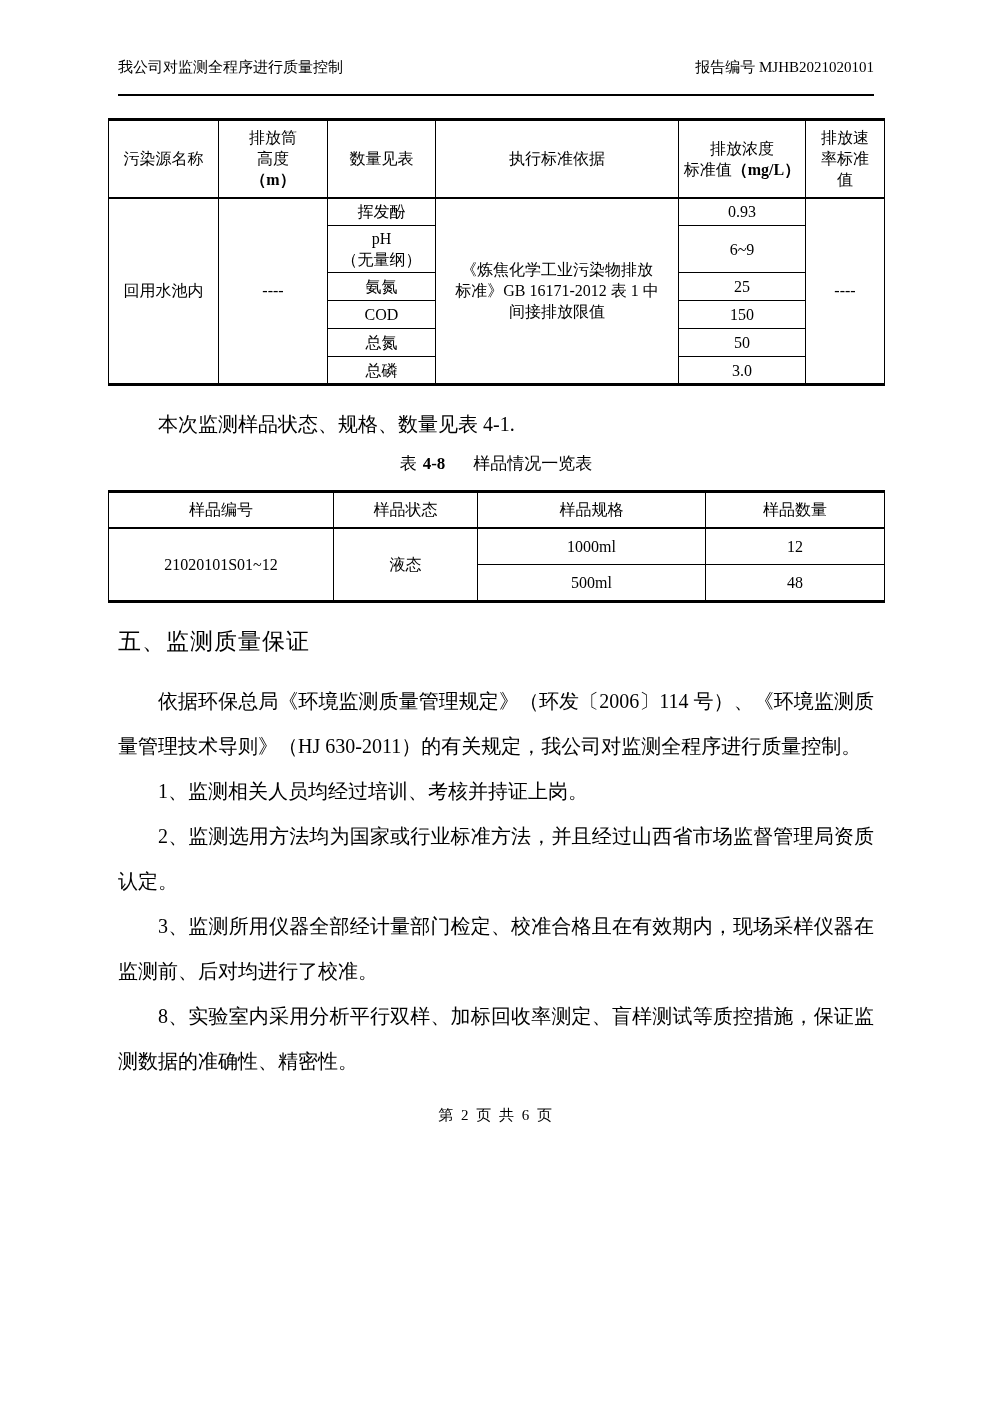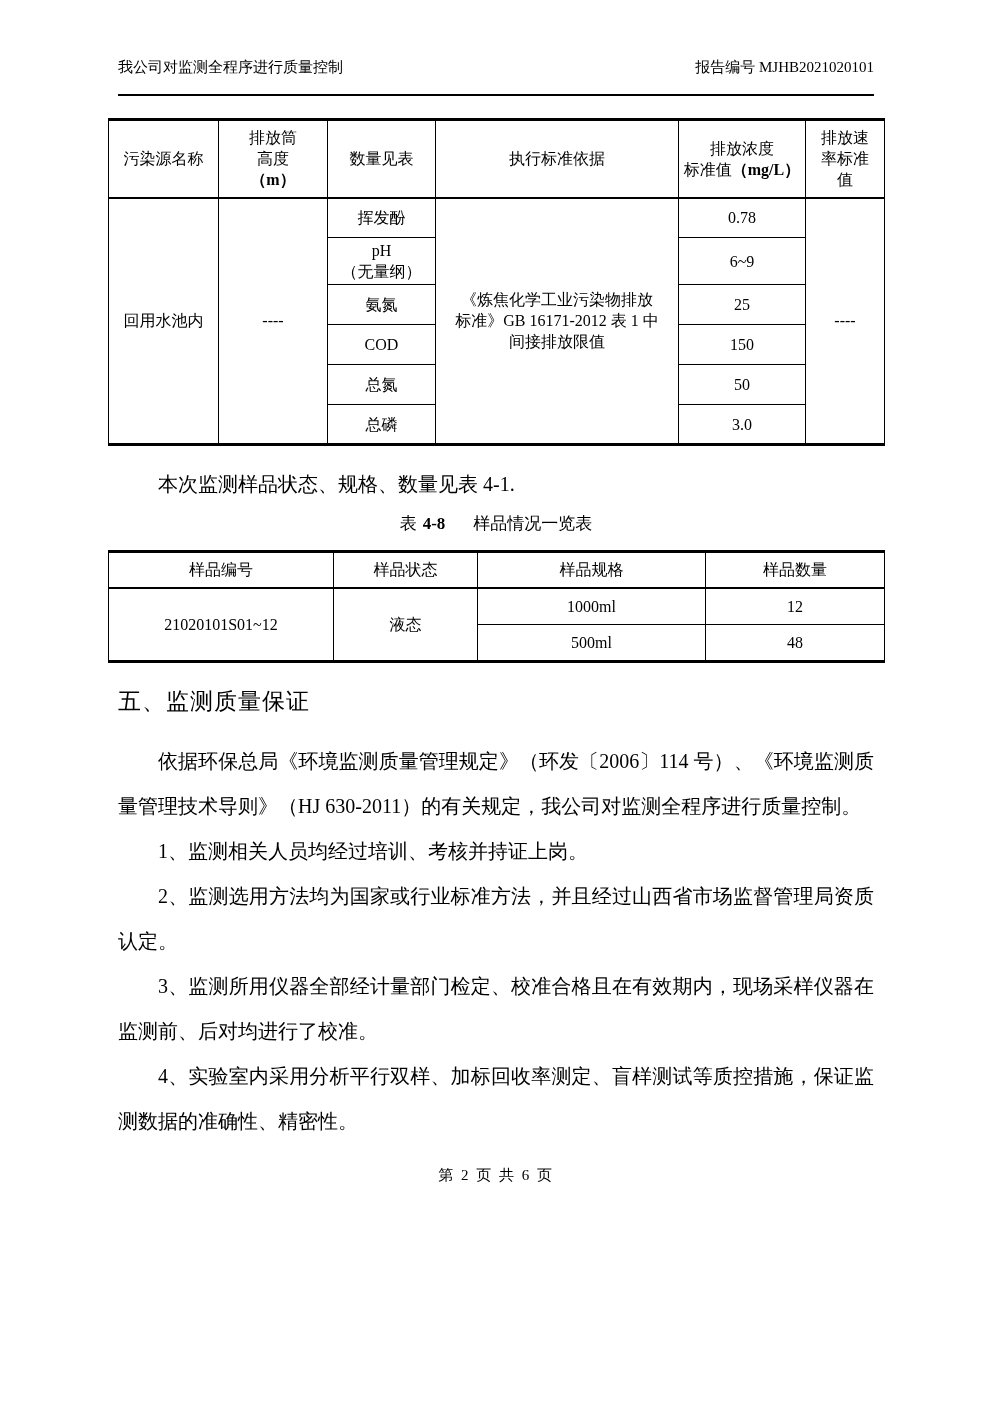--- a/index.html
+++ b/index.html
@@ -28,21 +28,21 @@
     border: 1px solid #000;
     font-weight: normal; text-align: center; vertical-align: middle;
     font-size: 16px; line-height: 21px; padding: 2px 3px;
     overflow: hidden;
   }
   .pre { white-space: pre-line; }
   .bold { font-weight: bold; }
 
   .standards-table { margin-top: 22px; }
   .standards-table thead th { height: 78px; border-bottom: 2px solid #000; }
-  .standards-table tbody td { height: 40px; }
+  .standards-table tbody td { height: 28px; }
 
   .samples-table { margin-top: 15px; }
   .samples-table thead th { height: 36px; border-bottom: 2px solid #000; }
   .samples-table tbody td { height: 37px; }
 
   
   .section-heading {
     font-size: 23px; font-weight: normal; letter-spacing: 1px;
     margin: 28px 10px 0 10px; line-height: 30px;
   }
@@ -108,21 +108,21 @@
       </tr>
     </thead>
     <tbody>
       <tr>
         <td rowspan="6">回用水池内</td>
         <td rowspan="6">----</td>
         <td>挥发酚</td>
         <td rowspan="6" class="pre">《炼焦化学工业污染物排放
 标准》GB 16171-2012 表 1 中
 间接排放限值</td>
-        <td>0.78</td>
+        <td>0.93</td>
         <td rowspan="6">----</td>
       </tr>
       <tr>
         <td class="pre">pH
 （无量纲）</td>
         <td>6~9</td>
       </tr>
       <tr>
         <td>氨氮</td>
         <td>25</td>
@@ -178,18 +178,18 @@
     </tbody>
   </table>
 
   <h2 class="section-heading second">五、监测质量保证</h2>
 
   <div class="qa-block">
     <p>依据环保总局《环境监测质量管理规定》（环发〔2006〕114 号）、《环境监测质量管理技术导则》（HJ 630-2011）的有关规定，我公司对监测全程序进行质量控制。</p>
     <p>1、监测相关人员均经过培训、考核并持证上岗。</p>
     <p>2、监测选用方法均为国家或行业标准方法，并且经过山西省市场监督管理局资质认定。</p>
     <p>3、监测所用仪器全部经计量部门检定、校准合格且在有效期内，现场采样仪器在监测前、后对均进行了校准。</p>
-    <p>4、实验室内采用分析平行双样、加标回收率测定、盲样测试等质控措施，保证监测数据的准确性、精密性。</p>
+    <p>8、实验室内采用分析平行双样、加标回收率测定、盲样测试等质控措施，保证监测数据的准确性、精密性。</p>
   </div>
 
   <div class="page-footer">第 2 页 共 6 页</div>
 
 </div>
 
 </body></html>

